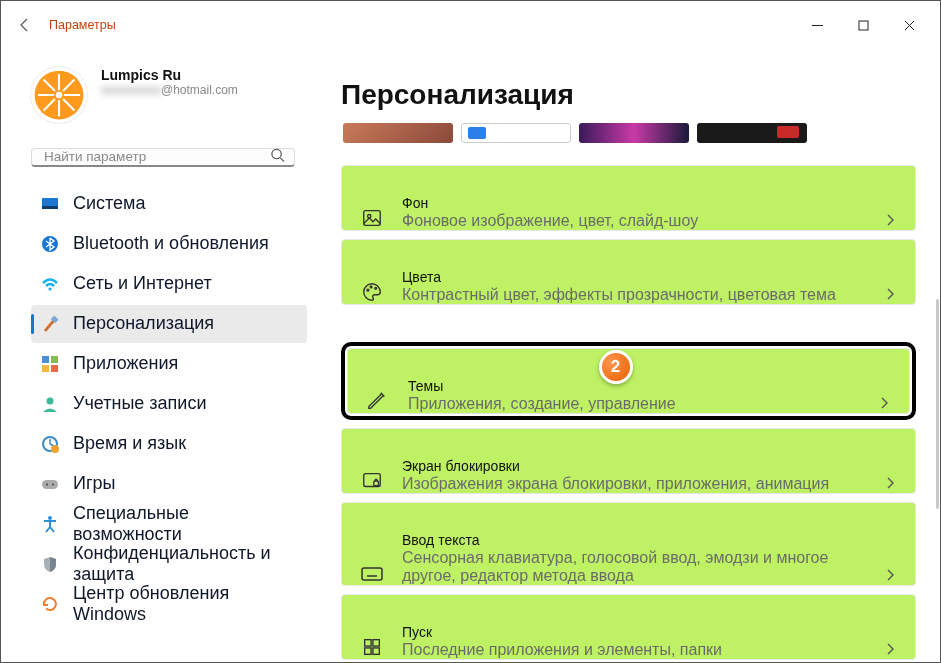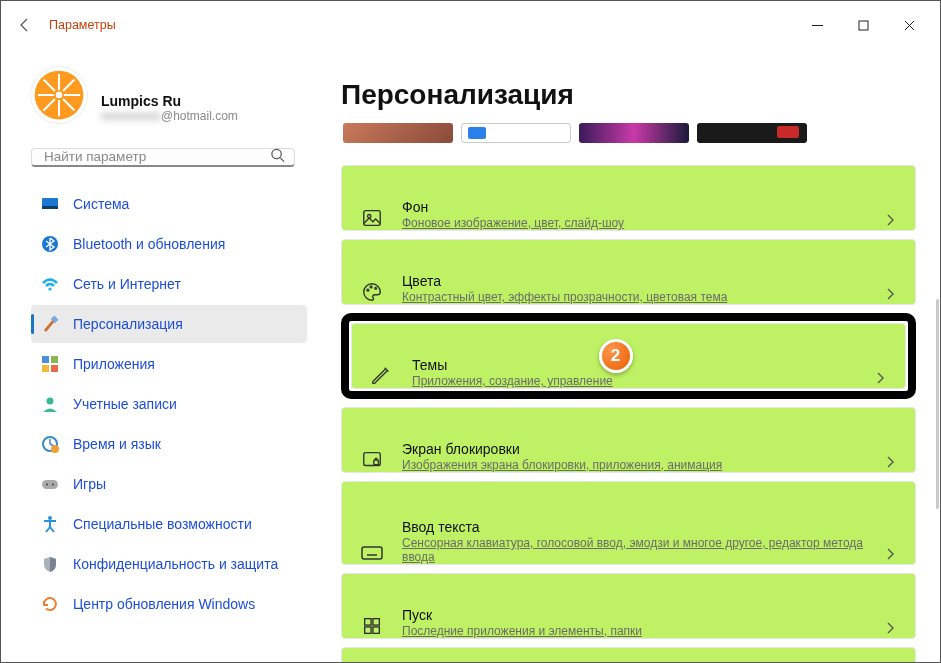--- a/index.html
+++ b/index.html
@@ -7,56 +7,56 @@
 
   .titlebar { height: 48px; display: flex; align-items: center; padding: 0 8px; }
   .back-btn { width: 32px; height: 32px; display: flex; align-items: center; justify-content: center; color: #555; }
   .titlebar-title { font-size: 12.5px; color: #c2410c; margin-left: 8px; }
   .win-controls { margin-left: auto; display: flex; }
   .win-btn { width: 46px; height: 32px; display: flex; align-items: center; justify-content: center; color: #222; }
 
   .body { display: flex; height: calc(100% - 48px); }
 
   .sidebar { width: 316px; padding: 18px 10px 10px 30px; display: flex; flex-direction: column; }
-  .account { display: flex; align-items: flex-end; gap: 14px; margin-bottom: 24px; }
+  .account { display: flex; align-items: flex-start; gap: 14px; margin-bottom: 24px; }
   .avatar { width: 56px; height: 56px; border-radius: 50%; background: #fff; display: flex; align-items: center; justify-content: center; box-shadow: 0 0 0 1px #eee; }
   .avatar svg { width: 52px; height: 52px; }
   .account-name { font-size: 14px; font-weight: 600; color: #111; }
   .account-email { font-size: 12px; color: #888; }
   .email-blur { filter: blur(3px); color:#888; }
 
   .searchbox { position: relative; margin-right: 12px; margin-bottom: 18px; }
   .searchbox input { width: 100%; height: 19px; border: 1px solid #ddd; border-bottom: 2px solid #888; border-radius: 4px; padding: 0 34px 0 12px; font-size: 13.5px; background: #fdfdfd; color:#333; }
   .searchbox input::placeholder { color: #888; }
   .search-icon { position: absolute; right: 10px; top: 50%; transform: translateY(-50%); color: #555; }
 
   .nav { display: flex; flex-direction: column; gap: 2px; }
-  .nav-item { display: flex; align-items: center; height: 38px; padding: 0 10px; border-radius: 4px; cursor: pointer; gap: 14px; font-size: 14px; color: #1d4ed8; }
+  .nav-item { display: flex; align-items: center; height: 38px; padding: 0 10px; border-radius: 4px; cursor: pointer; gap: 14px; font-size: 18px; color: #0f172a; }
   .nav-item.active { background: #eaeaea; position: relative; }
   .nav-item.active::before { content:""; position:absolute; left:0; top:9px; bottom:9px; width:3px; border-radius:2px; background:#1975c5; }
   .nav-icon { width: 18px; height: 18px; display: flex; align-items: center; justify-content: center; }
 
   .main { flex: 1; padding: 30px 24px 0 24px; overflow-y: auto; position: relative; }
   .page-title { font-size: 28px; font-weight: 600; margin-bottom: 12px; color: #111; }
 
   .theme-strip { display: flex; gap: 8px; margin-bottom: 22px; padding-left: 2px; }
   .thumb { width: 110px; height: 20px; border-radius: 3px; }
 
   .settings-list { display: flex; flex-direction: column; gap: 8px; }
   .card { border: 1px solid #e6e6e6; border-radius: 4px; height: 66px; display: flex; align-items: flex-end; padding: 0 18px; gap: 18px; cursor: pointer; background: #bef264; }
   .card.tall { height: 84px; }
   .card-icon { width: 24px; height: 24px; color: #333; display:flex; align-items:center; justify-content:center; flex-shrink:0; }
   .card-text { flex: 1; }
   .card-title { font-size: 14px; color: #111; margin-bottom: 1px; }
-  .card-sub { font-size: 12px; color: #6b6b6b; text-decoration: underline; }
+  .card-sub { font-size: 16px; color: #6b6b6b; }
   .chevron { color: #555; flex-shrink:0; }
   .card.short { height: 42px; }
 
   .highlight-wrap { position: relative; }
-  .highlight-border { border: 8px solid #000000; border-radius: 10px; padding: 2px; }
+  .highlight-border { border: 4px solid #000000; border-radius: 10px; padding: 2px; margin-top: 29px; }
   .highlight-border .card { border: 1px solid #e6e6e6; }
   .badge { position: absolute; left: 50%; top: 50%; transform: translate(-30px,-50%); width: 34px; height: 34px; border-radius: 50%; background: radial-gradient(circle at 30% 30%, #ff944d, #e86100); border: 3px solid #fff; box-shadow: 0 2px 4px rgba(0,0,0,.3); display:flex; align-items:center; justify-content:center; color:#fff; font-weight:700; font-size:17px; }
 
   .scrollbar-fake { position: absolute; right: 1px; top: 250px; width: 3px; height: 210px; background: #c9c9c9; border-radius: 2px; }
 </style>
 </head>
 <body>
 
 <div class="titlebar">
   <div class="back-btn">

